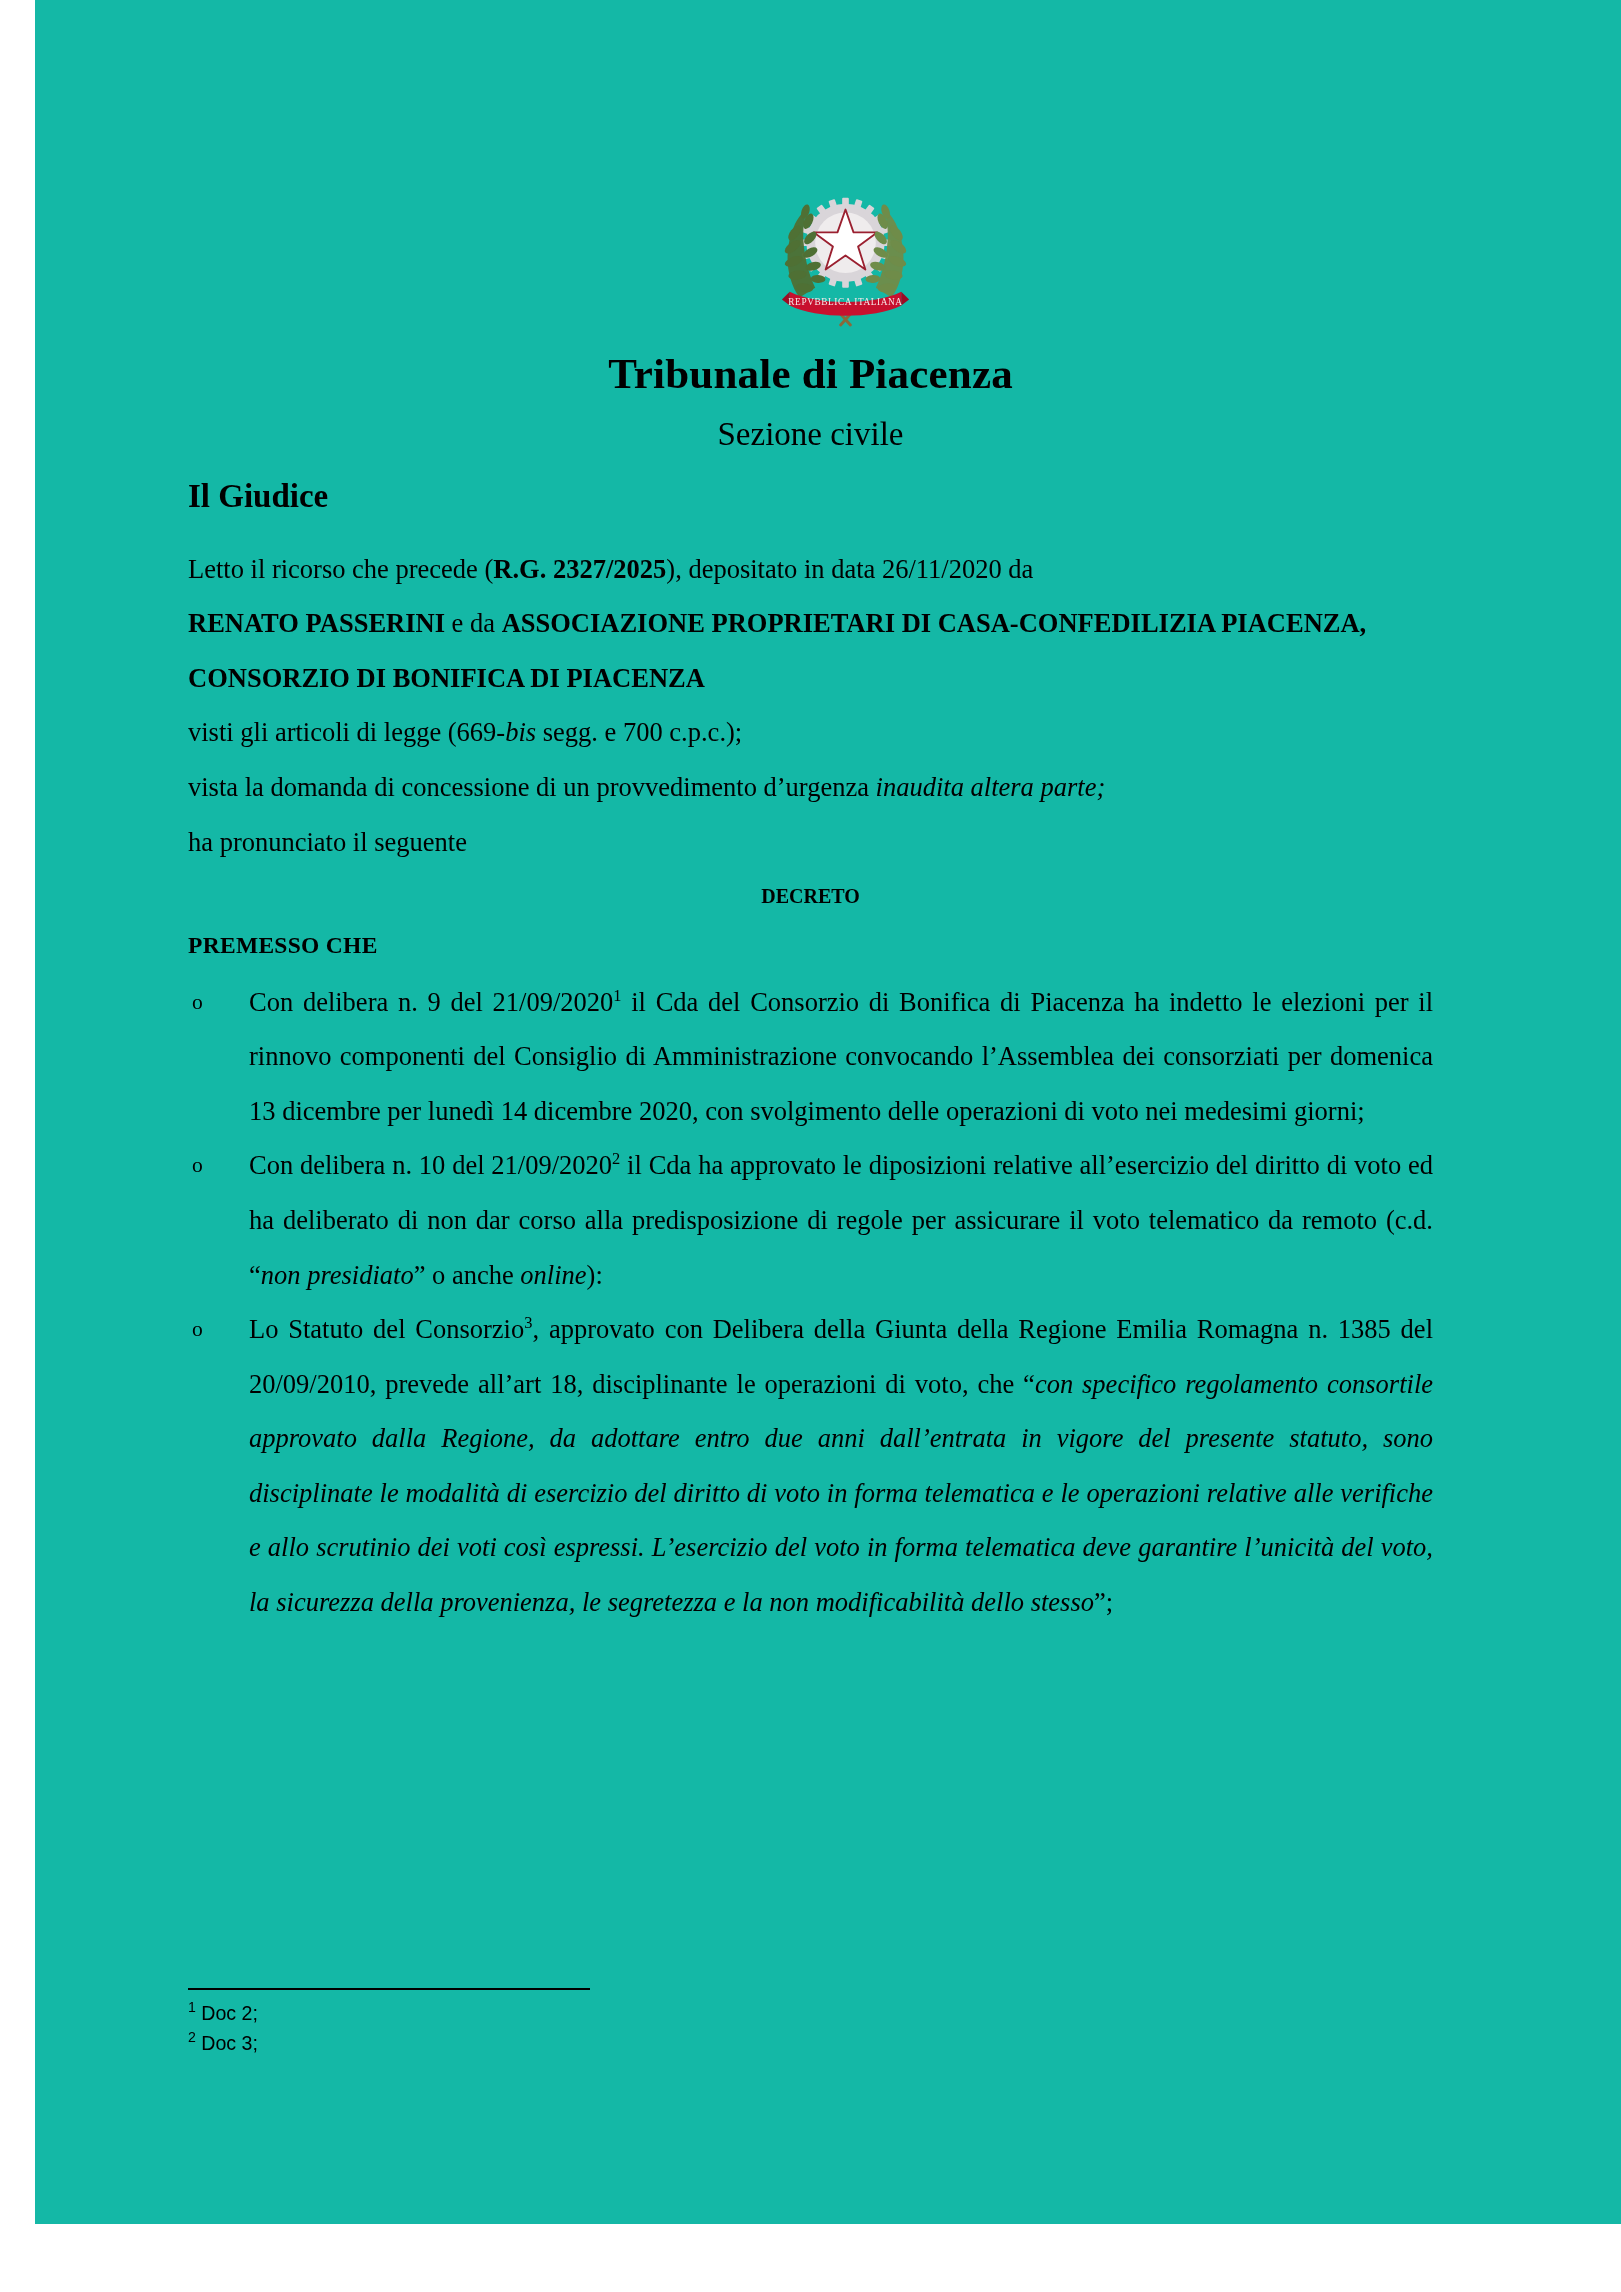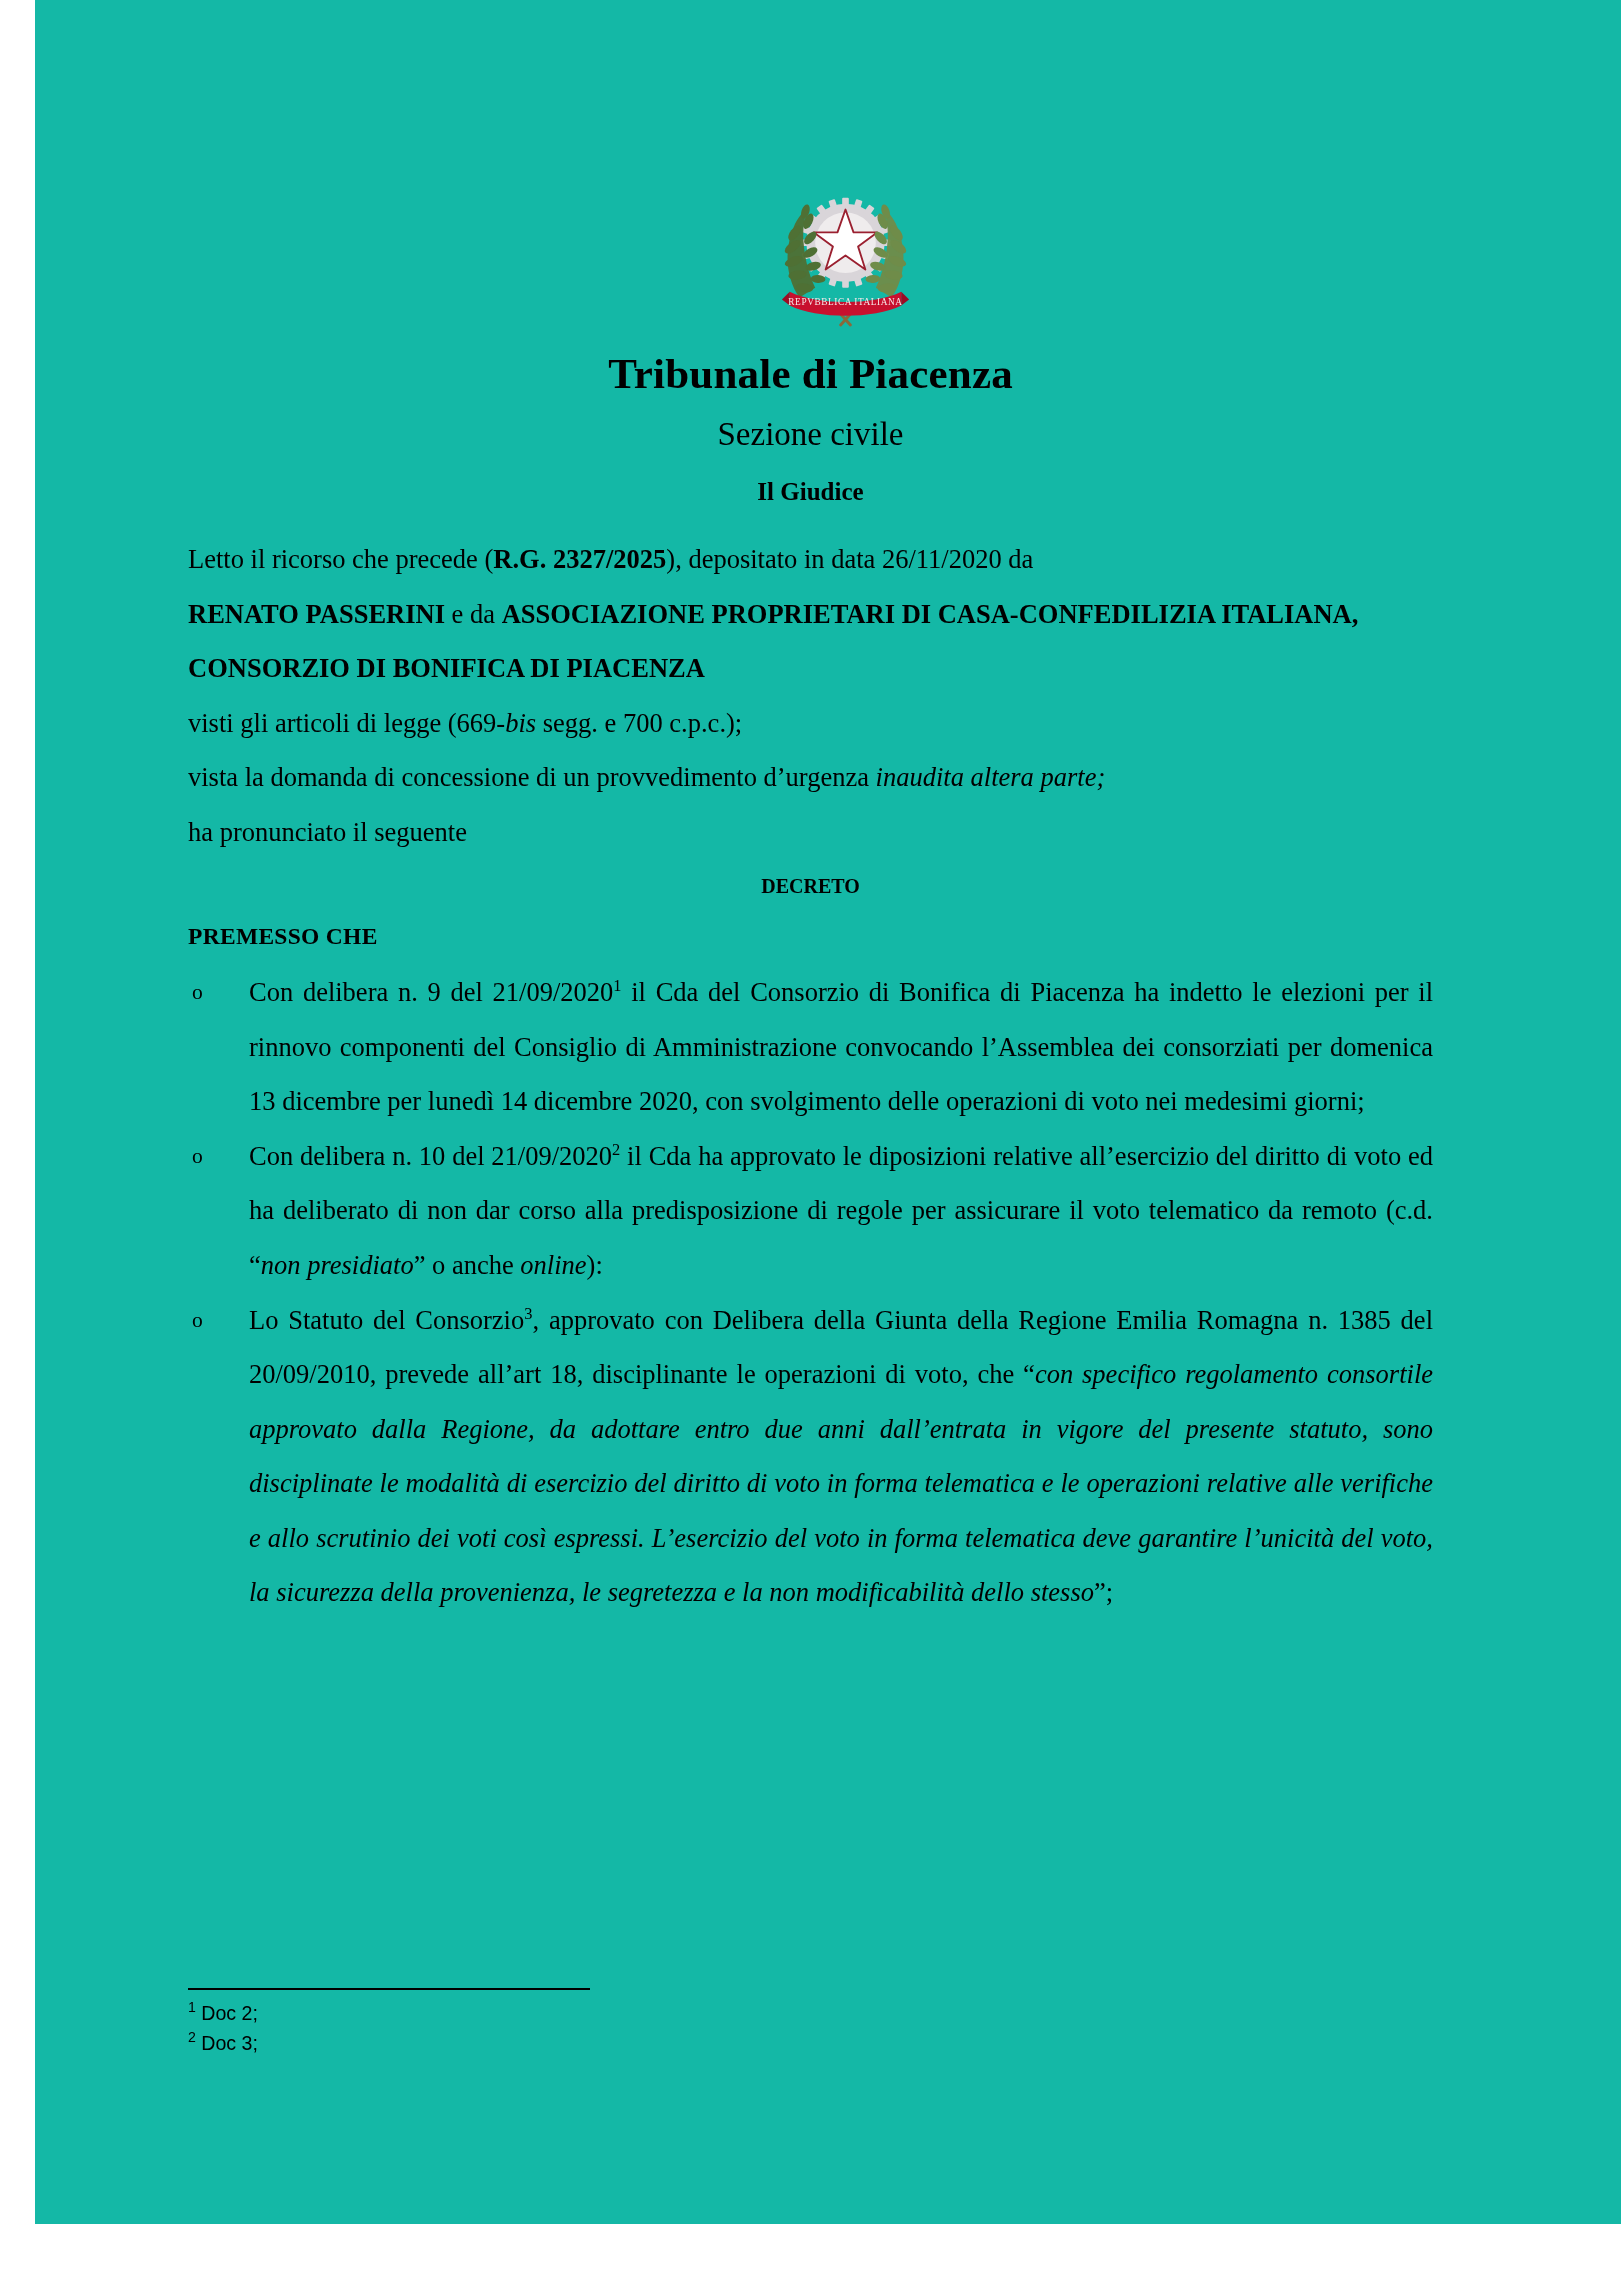--- a/index.html
+++ b/index.html
@@ -58,23 +58,22 @@
     margin: 0 0 15.7px 0;
   }
   .h-sub {
     font-size: 33px;
     font-weight: normal;
     text-align: center;
     line-height: 1.2;
     margin: 0 0 21.6px 0;
   }
   .h-judge {
-    font-size: 25px;
-    font-weight: bold;
-    text-align: center;
+    font-size: 33px;
+    font-weight: bold;
     line-height: 1.2;
     margin: 0 0 25.5px 0;
   }
 
   .para {
     font-size: 26.5px;
     line-height: 2.06;
     text-align: justify;
     text-justify: inter-word;
     margin: 0;
@@ -246,21 +245,21 @@
   <div class="content">
 
     <h1 class="h-title">Tribunale di Piacenza</h1>
 
     <h2 class="h-sub">Sezione civile</h2>
 
     <h3 class="h-judge">Il Giudice</h3>
 
     <p class="para left"><span>Letto il ricorso che precede (</span><span class="b">R.G. 2327/2025</span><span>), depositato in data 26/11/2020 da</span></p>
 
-    <p class="para"><span class="b">RENATO PASSERINI</span><span> e da </span><span class="b">ASSOCIAZIONE PROPRIETARI DI CASA-</span><span class="b">CONFEDILIZIA ITALIANA,</span></p>
+    <p class="para"><span class="b">RENATO PASSERINI</span><span> e da </span><span class="b">ASSOCIAZIONE PROPRIETARI DI CASA-</span><span class="b">CONFEDILIZIA PIACENZA,</span></p>
 
 
     <p class="para left b">CONSORZIO DI BONIFICA DI PIACENZA</p>
 
     <p class="para left"><span>visti gli articoli di legge (669-</span><span class="i">bis</span><span> segg. e 700 c.p.c.);</span></p>
 
     <p class="para left"><span>vista la domanda di concessione di un provvedimento d’urgenza </span><span class="i">inaudita altera parte;</span></p>
 
     <p class="para left">ha pronunciato il seguente</p>
 

